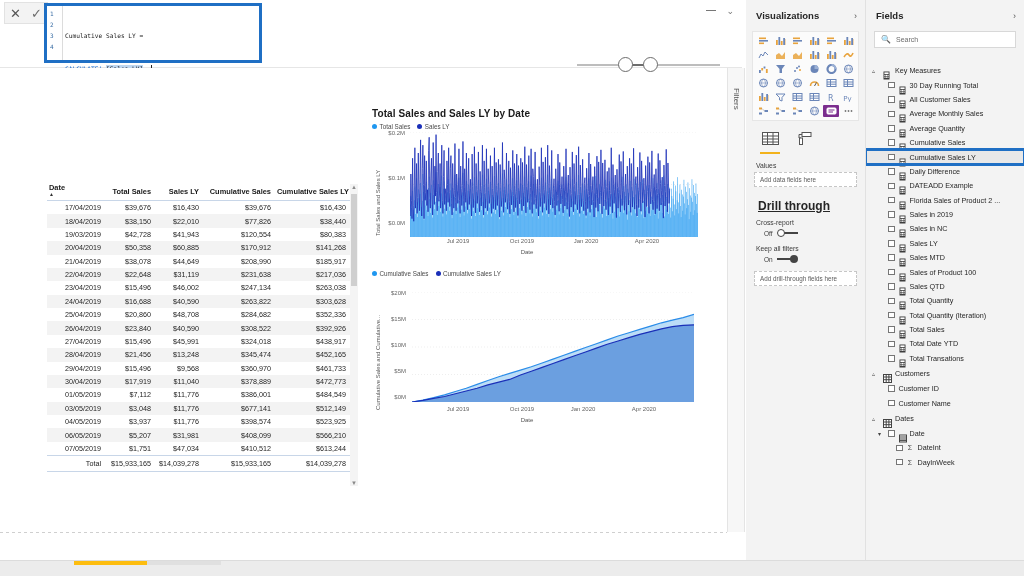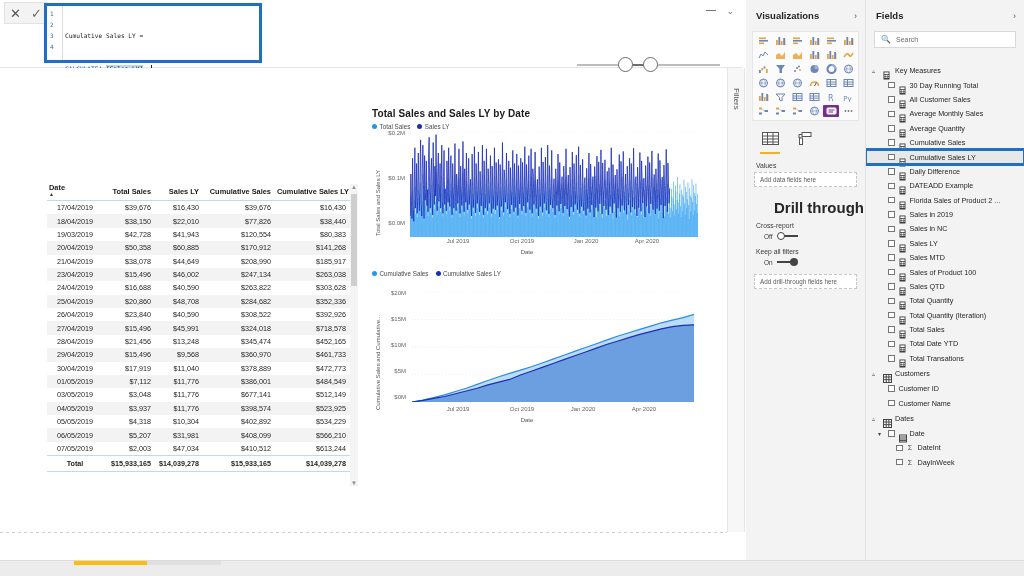--- a/index.html
+++ b/index.html
@@ -40,23 +40,23 @@
   .slicer-h.h2 { left:78px; }
   .slicer-bar { position:absolute; left:67px; top:9px; width:13px; height:2px; background:#6d6d6d; }
 
   
   .tbl-vis { position:absolute; left:47px; top:112px; width:313px; height:310px; background:#fff; }
   table.t { width:303px; border-collapse:collapse; font-size:7.2px; color:#252525; table-layout:fixed; }
   table.t th { font-weight:700; font-size:7.4px; color:#1a1a1a; text-align:right; padding:3px 4px 4px 2px;
                border-bottom:1.2px solid #c8d6e8; vertical-align:bottom; white-space:nowrap; }
   table.t th.l { text-align:left; }
   table.t td { text-align:right; padding:2.2px 4px 2.2px 2px; white-space:nowrap; }
-  table.t td.l { text-align:center; }
+  table.t td.l { text-align:right; }
   table.t tbody tr:nth-child(even) { background:#f3f3f3; }
-  table.t tr.total td { font-weight:700; border-top:1.2px solid #c8d6e8; border-bottom:1.2px solid #c8d6e8;
+  table.t tr.total td { font-weight:400; border-top:1.2px solid #c8d6e8; border-bottom:1.2px solid #c8d6e8;
                         padding-top:3px; padding-bottom:3px; background:#fff; }
   .sortmark { font-size:5px; color:#333; display:block; line-height:4px; }
   .tscroll { position:absolute; right:2px; top:4px; width:8px; height:302px; background:#f4f4f4; }
   .tscroll .thumb { position:absolute; left:1px; top:10px; width:6px; height:92px; background:#cfcfcf; }
   .tscroll .ar { position:absolute; left:1px; font-size:6px; color:#8a8a8a; }
 
   
   .chart { position:absolute; background:#fff; }
   .chart .ctitle { font-size:10px; font-weight:700; color:#1a1a1a; letter-spacing:.1px; }
   .legend { display:flex; gap:7px; align-items:center; margin-top:4px; }
@@ -80,21 +80,21 @@
               display:grid; grid-template-columns:repeat(6, 1fr); gap:2px 1px; }
   .vz { height:12px; display:flex; align-items:center; justify-content:center; font-size:8px; color:#6b86b8; cursor:pointer; }
   .vz svg { display:block; }
   .vz.sel { background:#7b2d8e; border-radius:1px; }
   .fmt-tabs { display:flex; gap:14px; padding:10px 0 0 14px; }
   .fmt-tab { width:20px; text-align:center; cursor:pointer; }
   .fmt-tab .und { height:2px; background:#f2b21b; margin-top:3px; }
   .section-lbl { font-size:6.8px; color:#3a3a3a; padding:8px 0 3px 10px; }
   .dropzone { margin:0 8px; height:15px; background:#fff; border:1px dashed #c6c6c6;
               font-size:6.3px; color:#5a5a5a; display:flex; align-items:center; padding-left:5px; }
-  .drill-ttl { font-size:15px; font-weight:700; color:#262626; padding:12px 0 6px 28px; }
+  .drill-ttl { font-size:12px; font-weight:700; color:#262626; padding:12px 0 6px 12px;text-decoration:underline; }
   .drill-lbl { font-size:6.8px; color:#3a3a3a; padding:0 0 3px 10px; }
   .toggle-row { display:flex; align-items:center; gap:4px; padding:0 0 8px 18px; }
   .toggle-row .tl { font-size:6.5px; color:#3a3a3a; }
   .tg { position:relative; width:22px; height:8px; }
   .tg .line { position:absolute; top:3.2px; width:14px; height:1.5px; background:#444; }
   .tg .knob { position:absolute; top:0; width:8px; height:8px; border-radius:50%; }
   .tg.off .line { left:7px; } .tg.off .knob { left:0; border:1.4px solid #444; background:#fff; }
   .tg.on  .line { left:0; }   .tg.on  .knob { left:13px; background:#444; }
 
   
@@ -200,20 +200,27 @@
               <td>$141,268</td>
             </tr>
             <tr>
               <td class="l">21/04/2019</td>
               <td>$38,078</td>
               <td>$44,649</td>
               <td>$208,990</td>
               <td>$185,917</td>
             </tr>
             <tr>
+              <td class="l">22/04/2019</td>
+              <td>$22,648</td>
+              <td>$31,119</td>
+              <td>$231,638</td>
+              <td>$217,036</td>
+            </tr>
+            <tr>
               <td class="l">23/04/2019</td>
               <td>$15,496</td>
               <td>$46,002</td>
               <td>$247,134</td>
               <td>$263,038</td>
             </tr>
             <tr>
               <td class="l">24/04/2019</td>
               <td>$16,688</td>
               <td>$40,590</td>
@@ -232,21 +239,21 @@
               <td>$23,840</td>
               <td>$40,590</td>
               <td>$308,522</td>
               <td>$392,926</td>
             </tr>
             <tr>
               <td class="l">27/04/2019</td>
               <td>$15,496</td>
               <td>$45,991</td>
               <td>$324,018</td>
-              <td>$718,578</td>
+              <td>$438,917</td>
             </tr>
             <tr>
               <td class="l">28/04/2019</td>
               <td>$21,456</td>
               <td>$13,248</td>
               <td>$345,474</td>
               <td>$452,165</td>
             </tr>
             <tr>
               <td class="l">29/04/2019</td>
@@ -277,36 +284,29 @@
               <td>$512,149</td>
             </tr>
             <tr>
               <td class="l">04/05/2019</td>
               <td>$3,937</td>
               <td>$11,776</td>
               <td>$398,574</td>
               <td>$523,925</td>
             </tr>
             <tr>
-              <td class="l">05/05/2019</td>
-              <td>$4,318</td>
-              <td>$10,304</td>
-              <td>$402,892</td>
-              <td>$534,229</td>
-            </tr>
-            <tr>
               <td class="l">06/05/2019</td>
               <td>$5,207</td>
               <td>$31,981</td>
               <td>$408,099</td>
               <td>$566,210</td>
             </tr>
             <tr>
               <td class="l">07/05/2019</td>
-              <td>$2,003</td>
+              <td>$1,751</td>
               <td>$47,034</td>
               <td>$410,512</td>
               <td>$613,244</td>
             </tr>
           </tbody>
         <tfoot id="tfoot">
             <tr class="total">
               <td class="l">Total</td>
               <td>$15,933,165</td>
               <td>$14,039,278</td>

